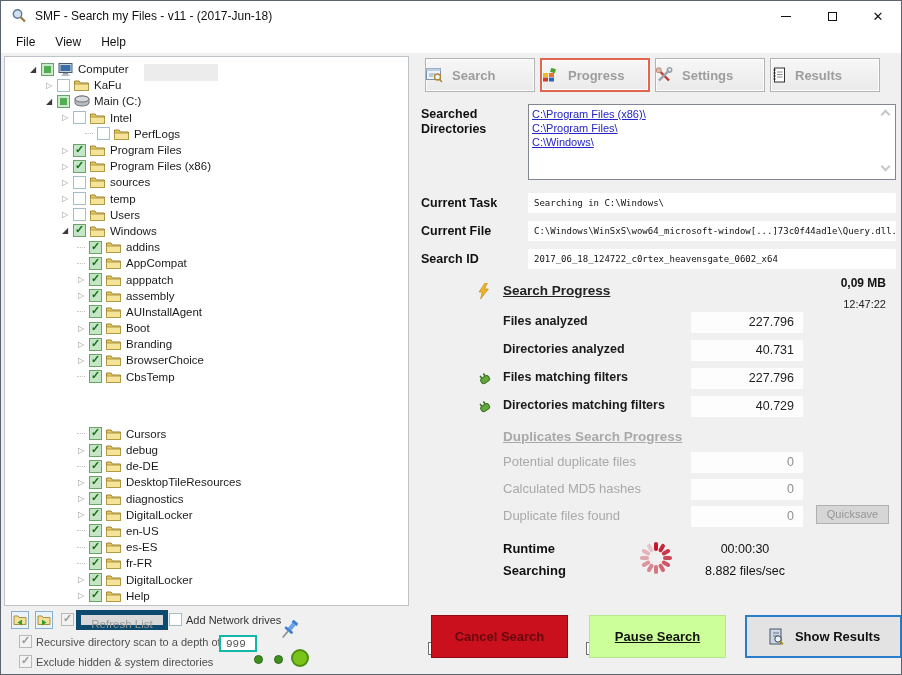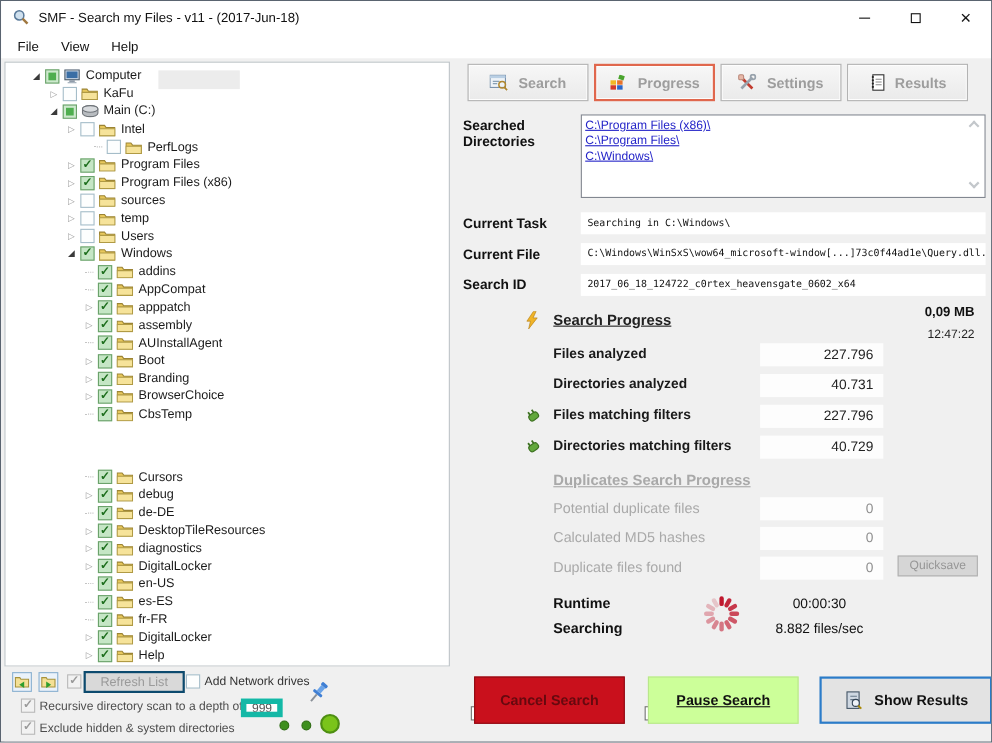--- a/index.html
+++ b/index.html
@@ -35,30 +35,30 @@
   .cb.partial { background:#cde9cd; border-color:#6ba26b; }
   .cb.partial::after { content:""; position:absolute; left:2px; top:2px; width:7px; height:7px; background:#4fae4f; }
   .cb.disabled { background:#f2f2f2; border-color:#b9b9b9; }
   .cb.disabled::after { content:"✓"; position:absolute; left:1px; top:-2px; font-size:11px; font-weight:bold; color:#9a9a9a; }
   .ticon { width:16px; flex:0 0 16px; margin-right:4px; display:flex; align-items:center; }
   .tlabel { font-size:11.5px; color:#1a1a1a; }
   .artifact { position:absolute; left:139px; top:7px; width:74px; height:17px; background:#ececec; }
   
   .treefooter { position:absolute; left:3px; top:553px; width:405px; height:68px; background:#f0f0f0; }
   .navbtn { position:absolute; width:18px; height:18px; border:1px solid #8ab0cf; background:#eaf2fa; display:flex; align-items:center; justify-content:center; cursor:pointer; }
-  .btn-refresh { position:absolute; left:72px; top:4px; width:92px; height:20px; background:#d9d9d9; border:2px solid #0c4a6e; color:#9a9a9a; font-size:11.5px; text-align:center; line-height:18px; cursor:pointer; }
+  .btn-refresh { position:absolute; left:72px; top:4px; width:92px; height:20px; background:#d9d9d9; border:5px solid #0c4a6e; color:#9a9a9a; font-size:11.5px; text-align:center; line-height:18px; cursor:pointer; }
   .foot-label { position:absolute; font-size:11px; color:#4e4e4e; white-space:nowrap; }
   .foot-cb { position:absolute; width:13px; height:13px; }
-  .depth-input { position:absolute; left:215px; top:29px; width:38px; height:17px; border:5px solid #14b8a6; background:#fff; font-size:11px; color:#555; padding-left:5px; font-family:Liberation Sans, sans-serif; }
+  .depth-input { position:absolute; left:215px; top:29px; width:38px; height:17px; border:2px solid #14b8a6; background:#fff; font-size:11px; color:#555; padding-left:5px; font-family:Liberation Mono, monospace; }
   .dot { position:absolute; border-radius:50%; }
   .dot-small { width:9px; height:9px; background:#3f8f1f; border:1px solid #2e6b14; }
   .dot-big { width:18px; height:18px; background:#7ac41a; border:2px solid #4e8f12; }
   
   .tabs { position:absolute; left:424px; top:57px; display:flex; gap:5px; }
-  .tab { width:110px; height:34px; border:1px solid #b3b3b3; background:linear-gradient(#f7f7f7,#eaeaea); box-shadow:inset 0 0 0 1px #fdfdfd; display:flex; align-items:center; justify-content:center; gap:9px; cursor:pointer; }
+  .tab { width:110px; height:34px; border:1px solid #b3b3b3; background:linear-gradient(#f7f7f7,#eaeaea); box-shadow:inset 0 0 0 1px #fdfdfd; display:flex; align-items:center; gap:9px; cursor:pointer; }
   .tab.active { border:2px solid #e0674d; }
   .tab-label { font-size:13px; font-weight:bold; color:#9d9d9d; }
   
   .plabel { position:absolute; font-size:12.5px; font-weight:bold; color:#111; }
   .listbox { position:absolute; left:527px; top:103px; width:368px; height:76px; background:#fff; border:1px solid #828790; padding:2px 0 0 3px; }
   .dirlink { display:block; font-size:11px; color:#2424c8; text-decoration:underline; line-height:14px; cursor:pointer; width:max-content; }
   .scroll-ar { position:absolute; right:3px; width:10px; height:6px; }
   .chev { width:7px; height:7px; border-left:2px solid #c3c7cb; border-top:2px solid #c3c7cb; }
   .chev-up { transform:rotate(45deg); }
   .chev-dn { transform:rotate(225deg); }

